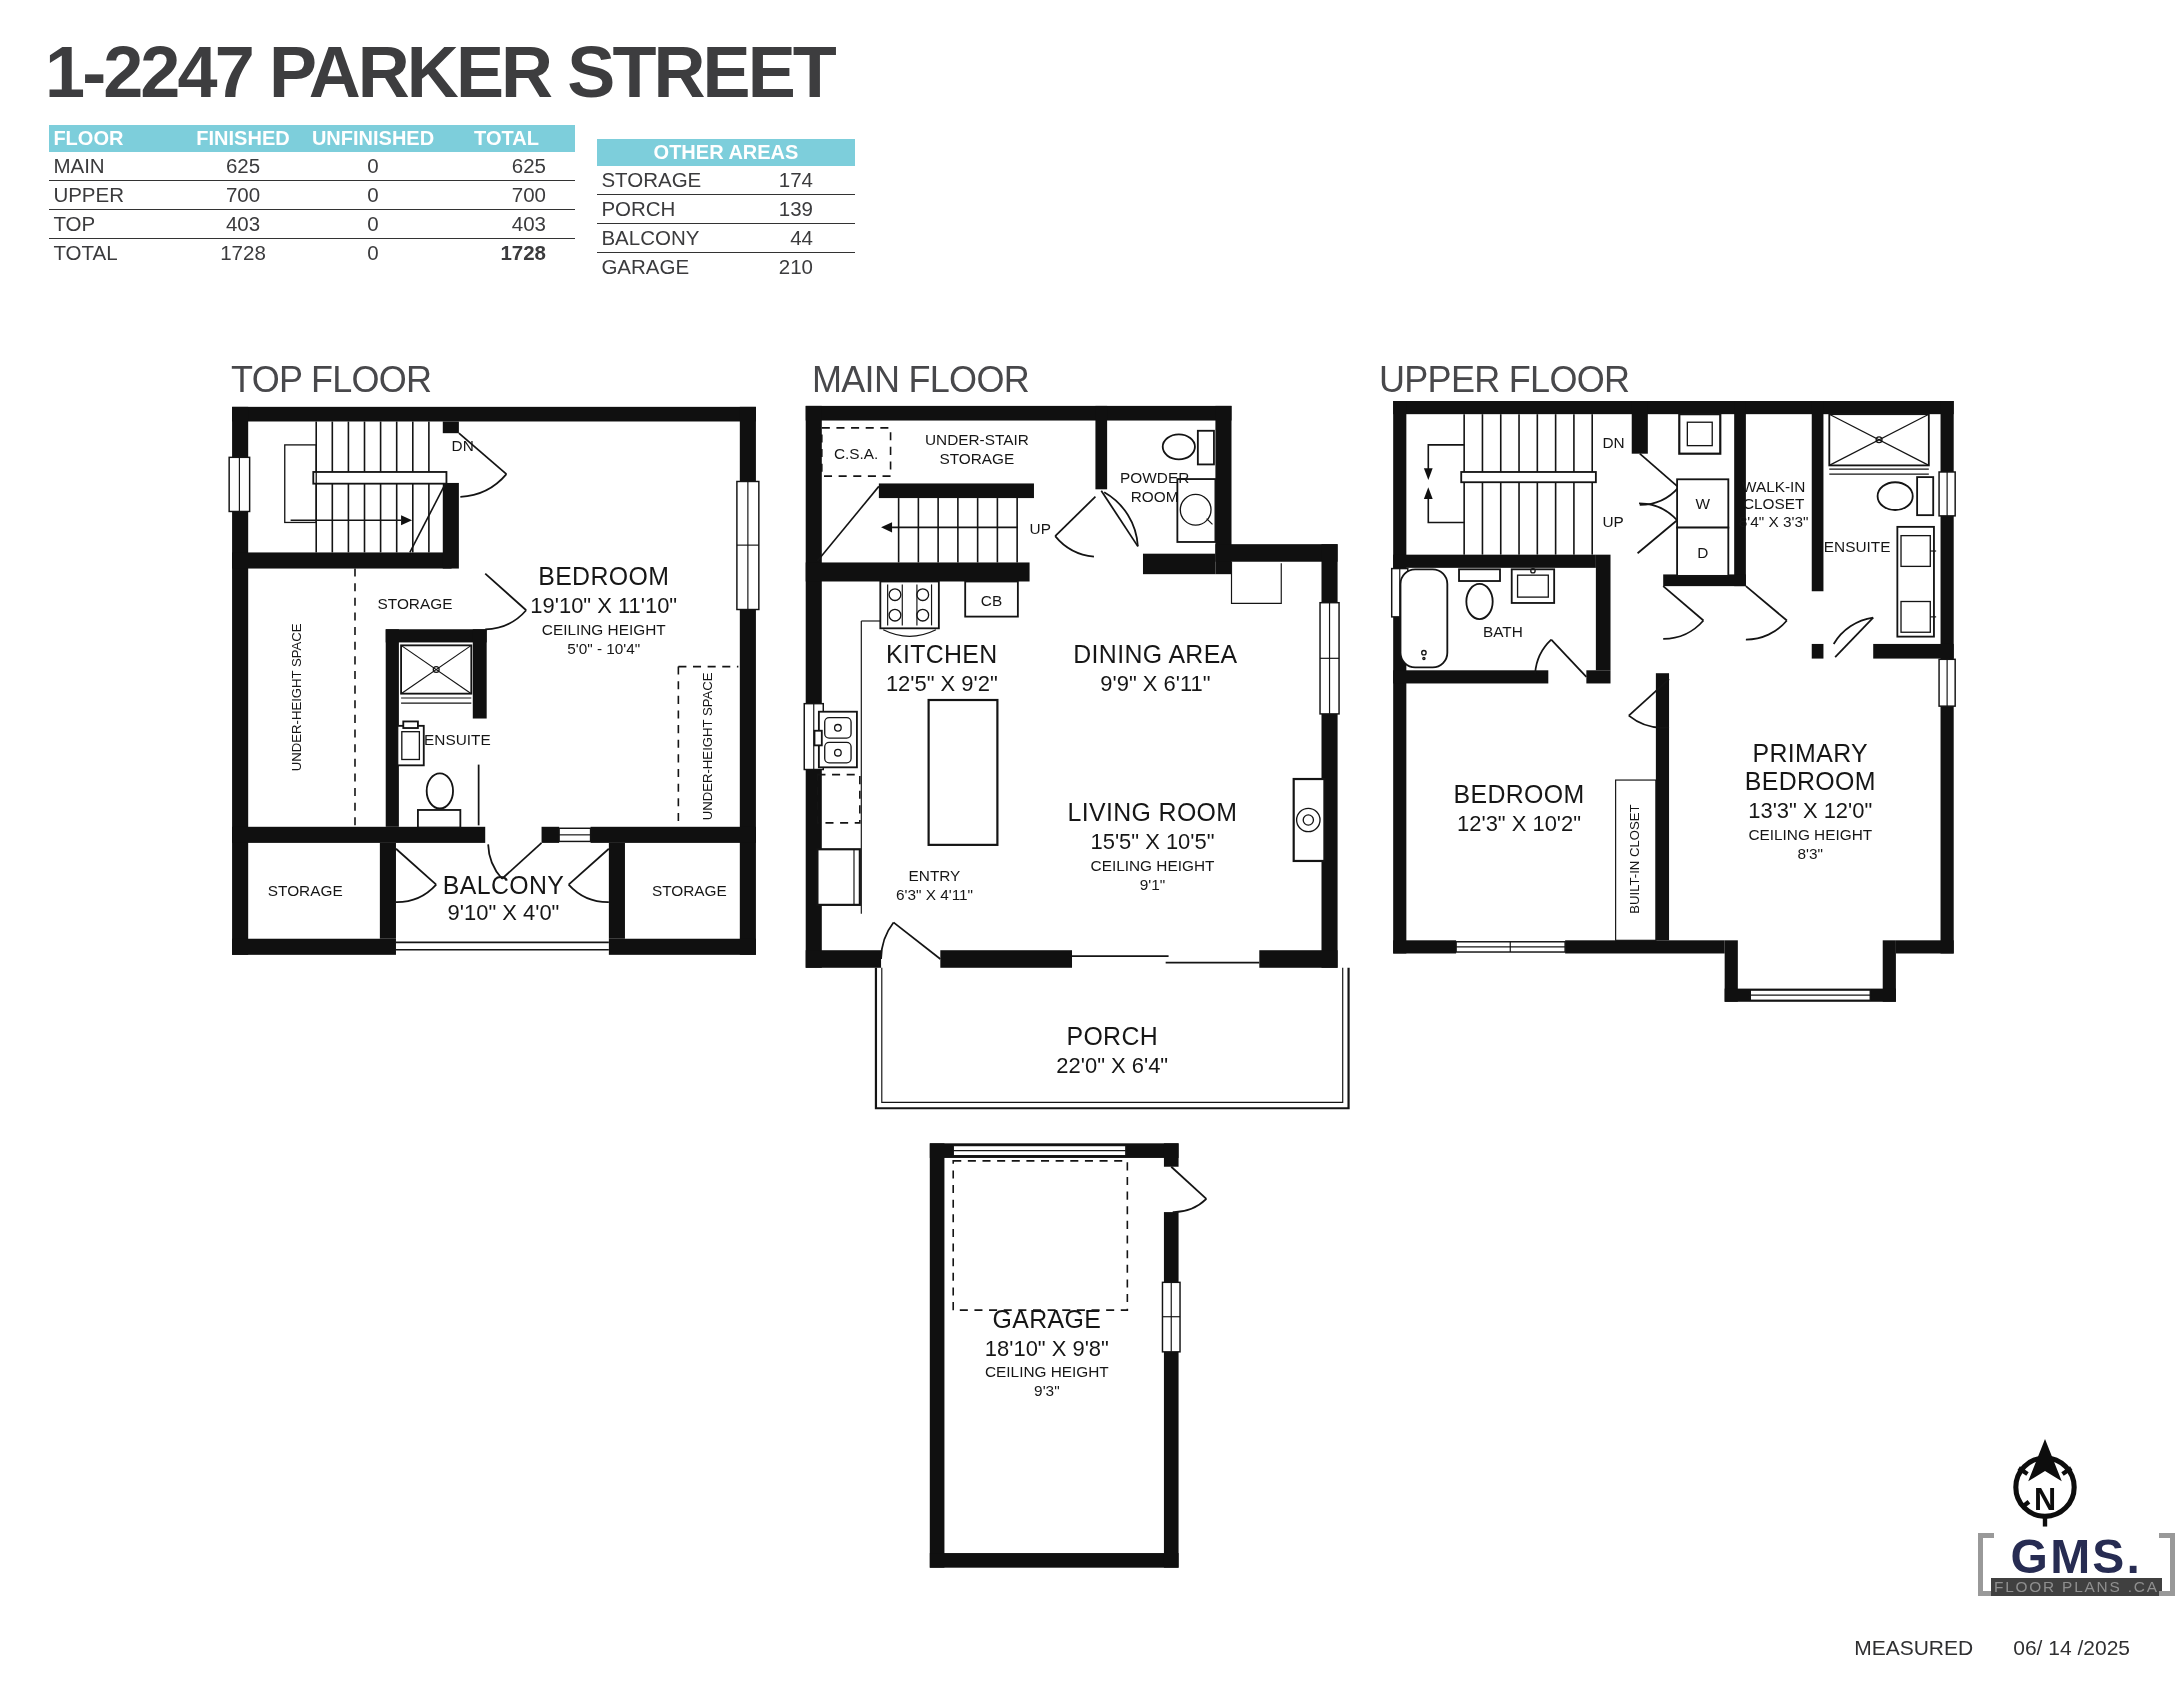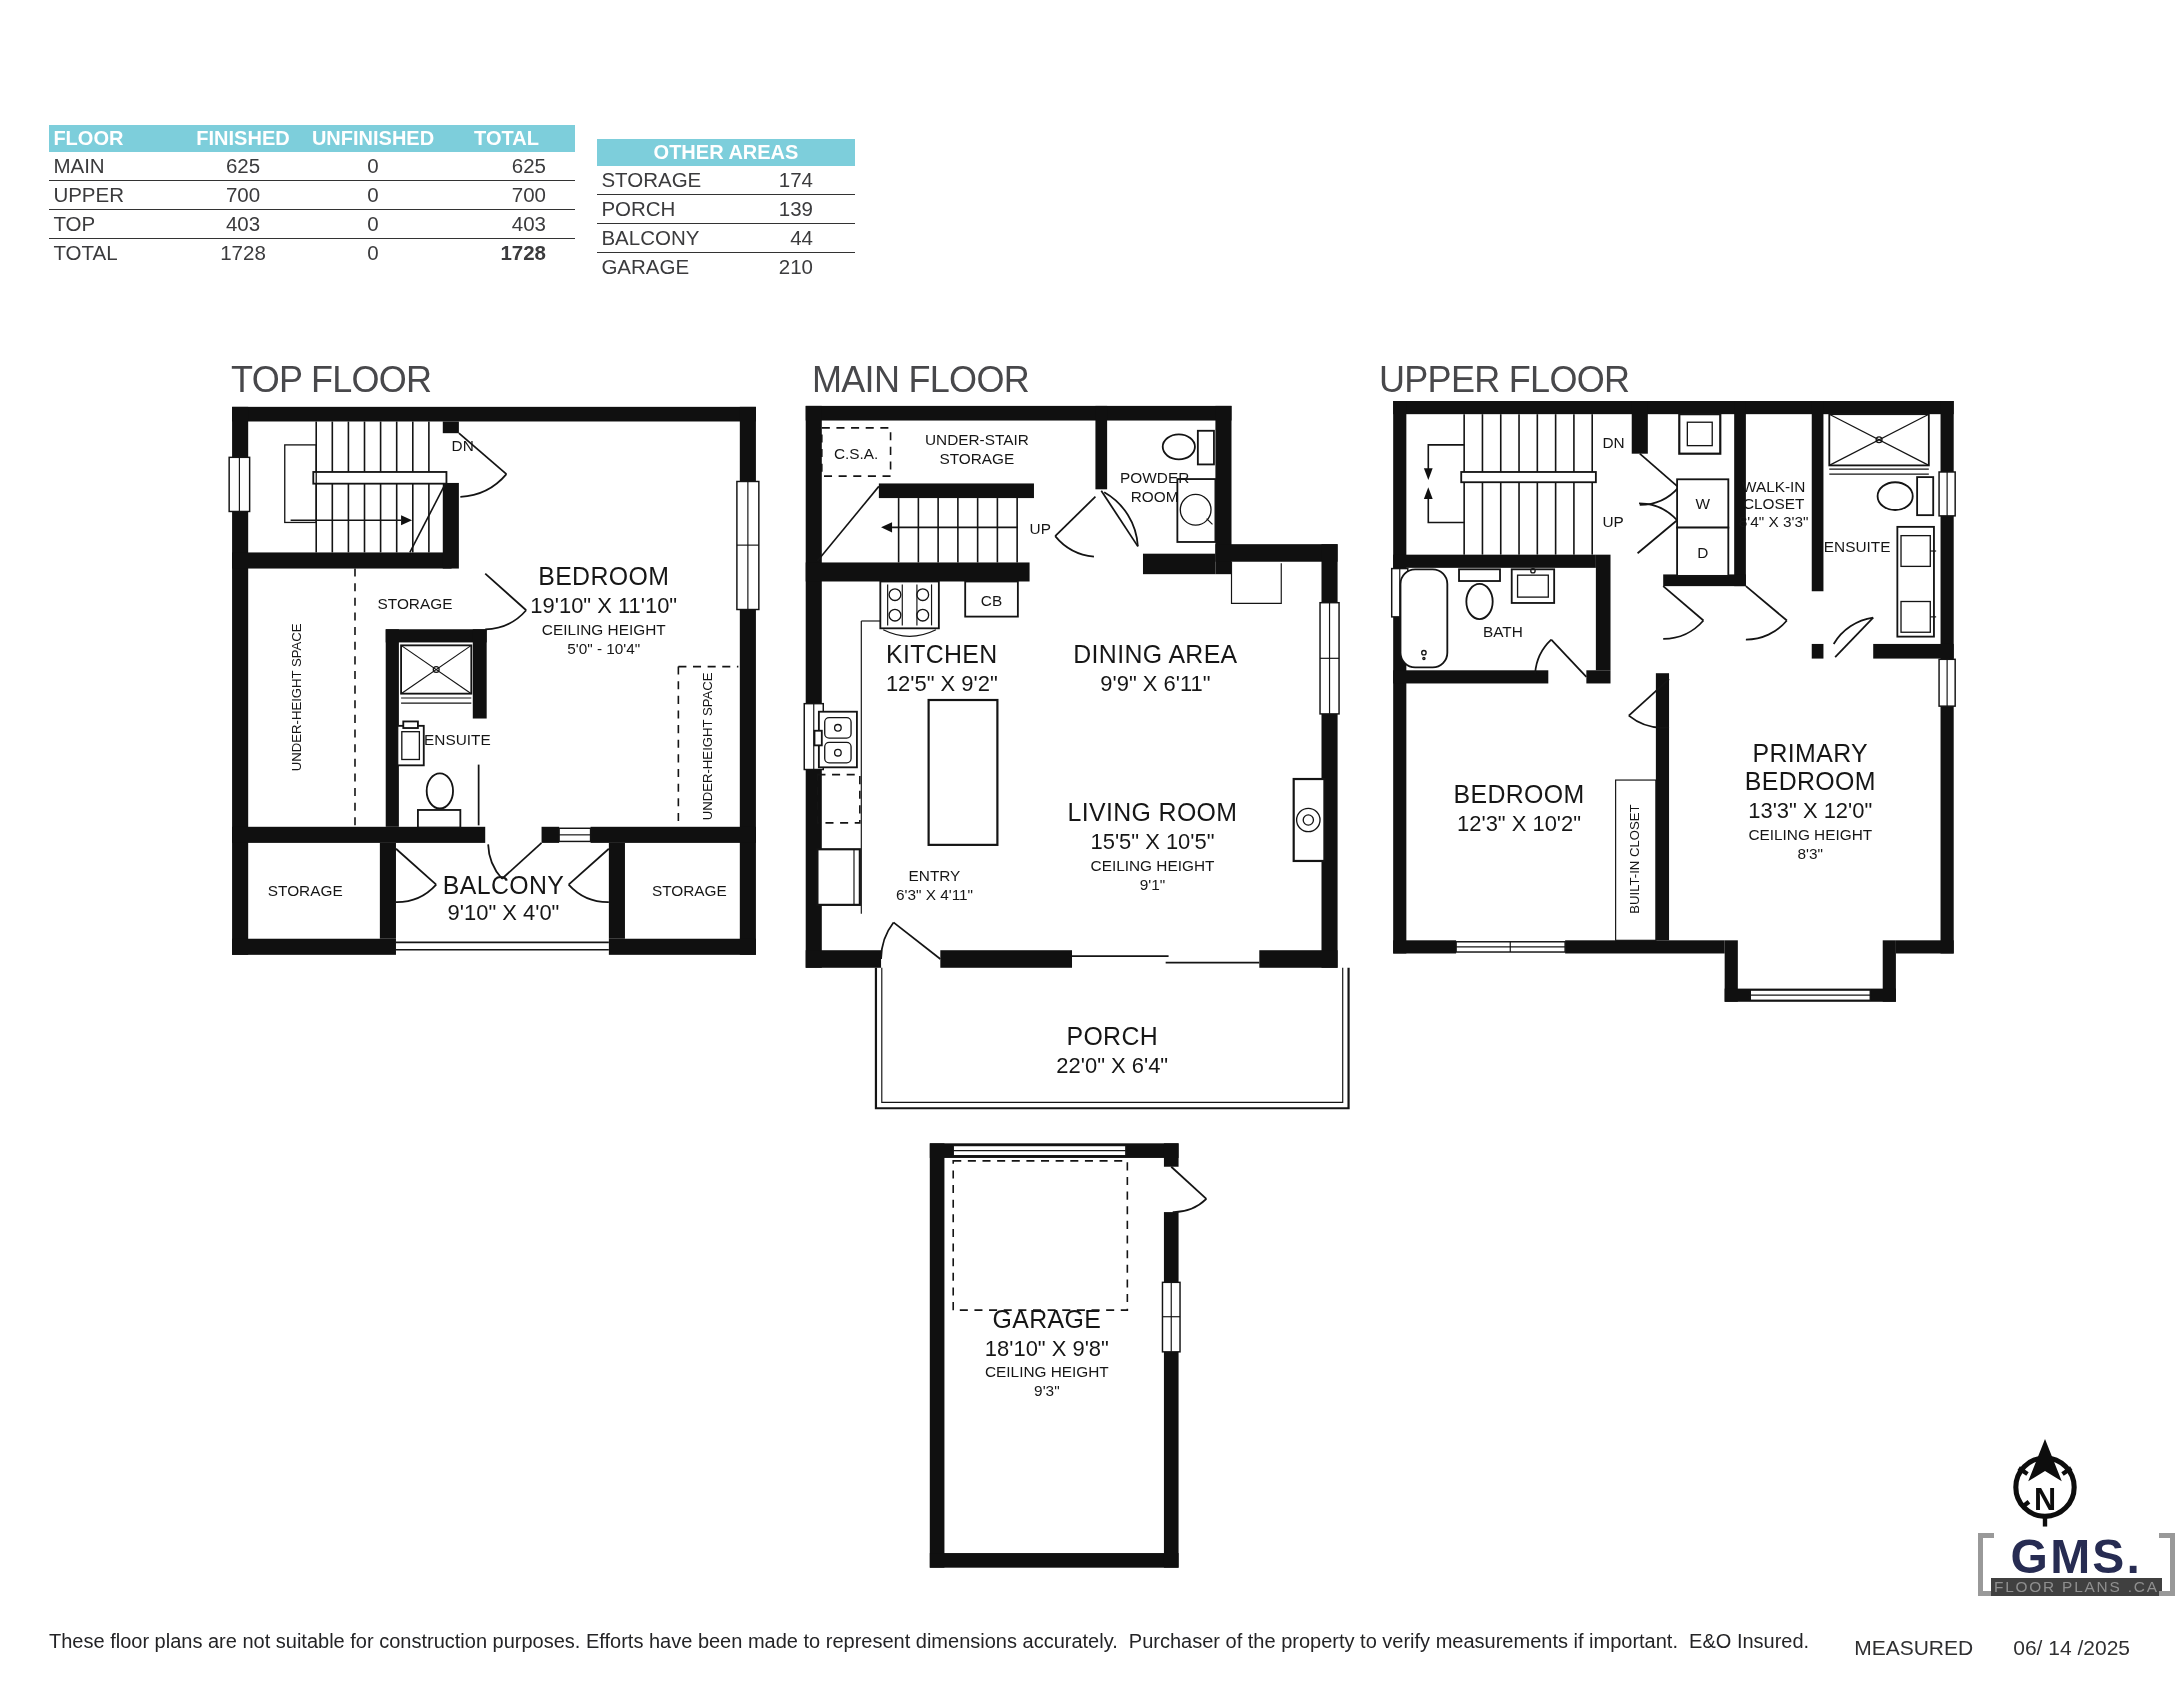--- a/index.html
+++ b/index.html
@@ -56,20 +56,21 @@
   .logo-center{display:flex;flex-direction:column;align-items:center;margin:0 -2.9px;}
   .logo-gms{font-size:48px;font-weight:800;color:#272c52;letter-spacing:2.2px;line-height:1;}
   .logo-sub{font-size:15.4px;color:#8f8f8f;letter-spacing:1.8px;margin-top:-2.9px;white-space:nowrap;background:#404040;padding:0 2.9px;}
   .compass{left:2004px;top:1439px;}
 </style>
 </head>
 <body>
 
 <div class="page" style="--teal:#7dcedb;">
 
+  <div class="abs title">1-2247 PARKER STREET</div>
 
   <div class="abs tbl t1">
     <div class="thead">
       <span class="c-l">FLOOR</span>
       <span class="c-c">FINISHED</span>
       <span class="c-c">UNFINISHED</span>
       <span class="c-c">TOTAL</span>
     </div>
     <div class="trow">
       <span class="c-l">MAIN</span>
@@ -515,20 +516,19 @@
 
   <div class="abs logo">
     <span class="br br-l"></span>
     <div class="logo-center">
       <div class="logo-gms">GMS.</div>
       <div class="logo-sub">FLOOR PLANS .CA</div>
     </div>
     <span class="br br-r"></span>
   </div>
 
-  <div class="abs disclaimer">These floor plans are not suitable for construction purposes. Efforts have been made to represent dimensions accurately.  Purchaser of the property to verify measurements if important.  E&amp;O Insured.</div>
   <div class="abs measured">
     <span>MEASURED</span>
     <span>06/ 14 /2025</span>
   </div>
 
 </div>
 
 
 </body></html>

